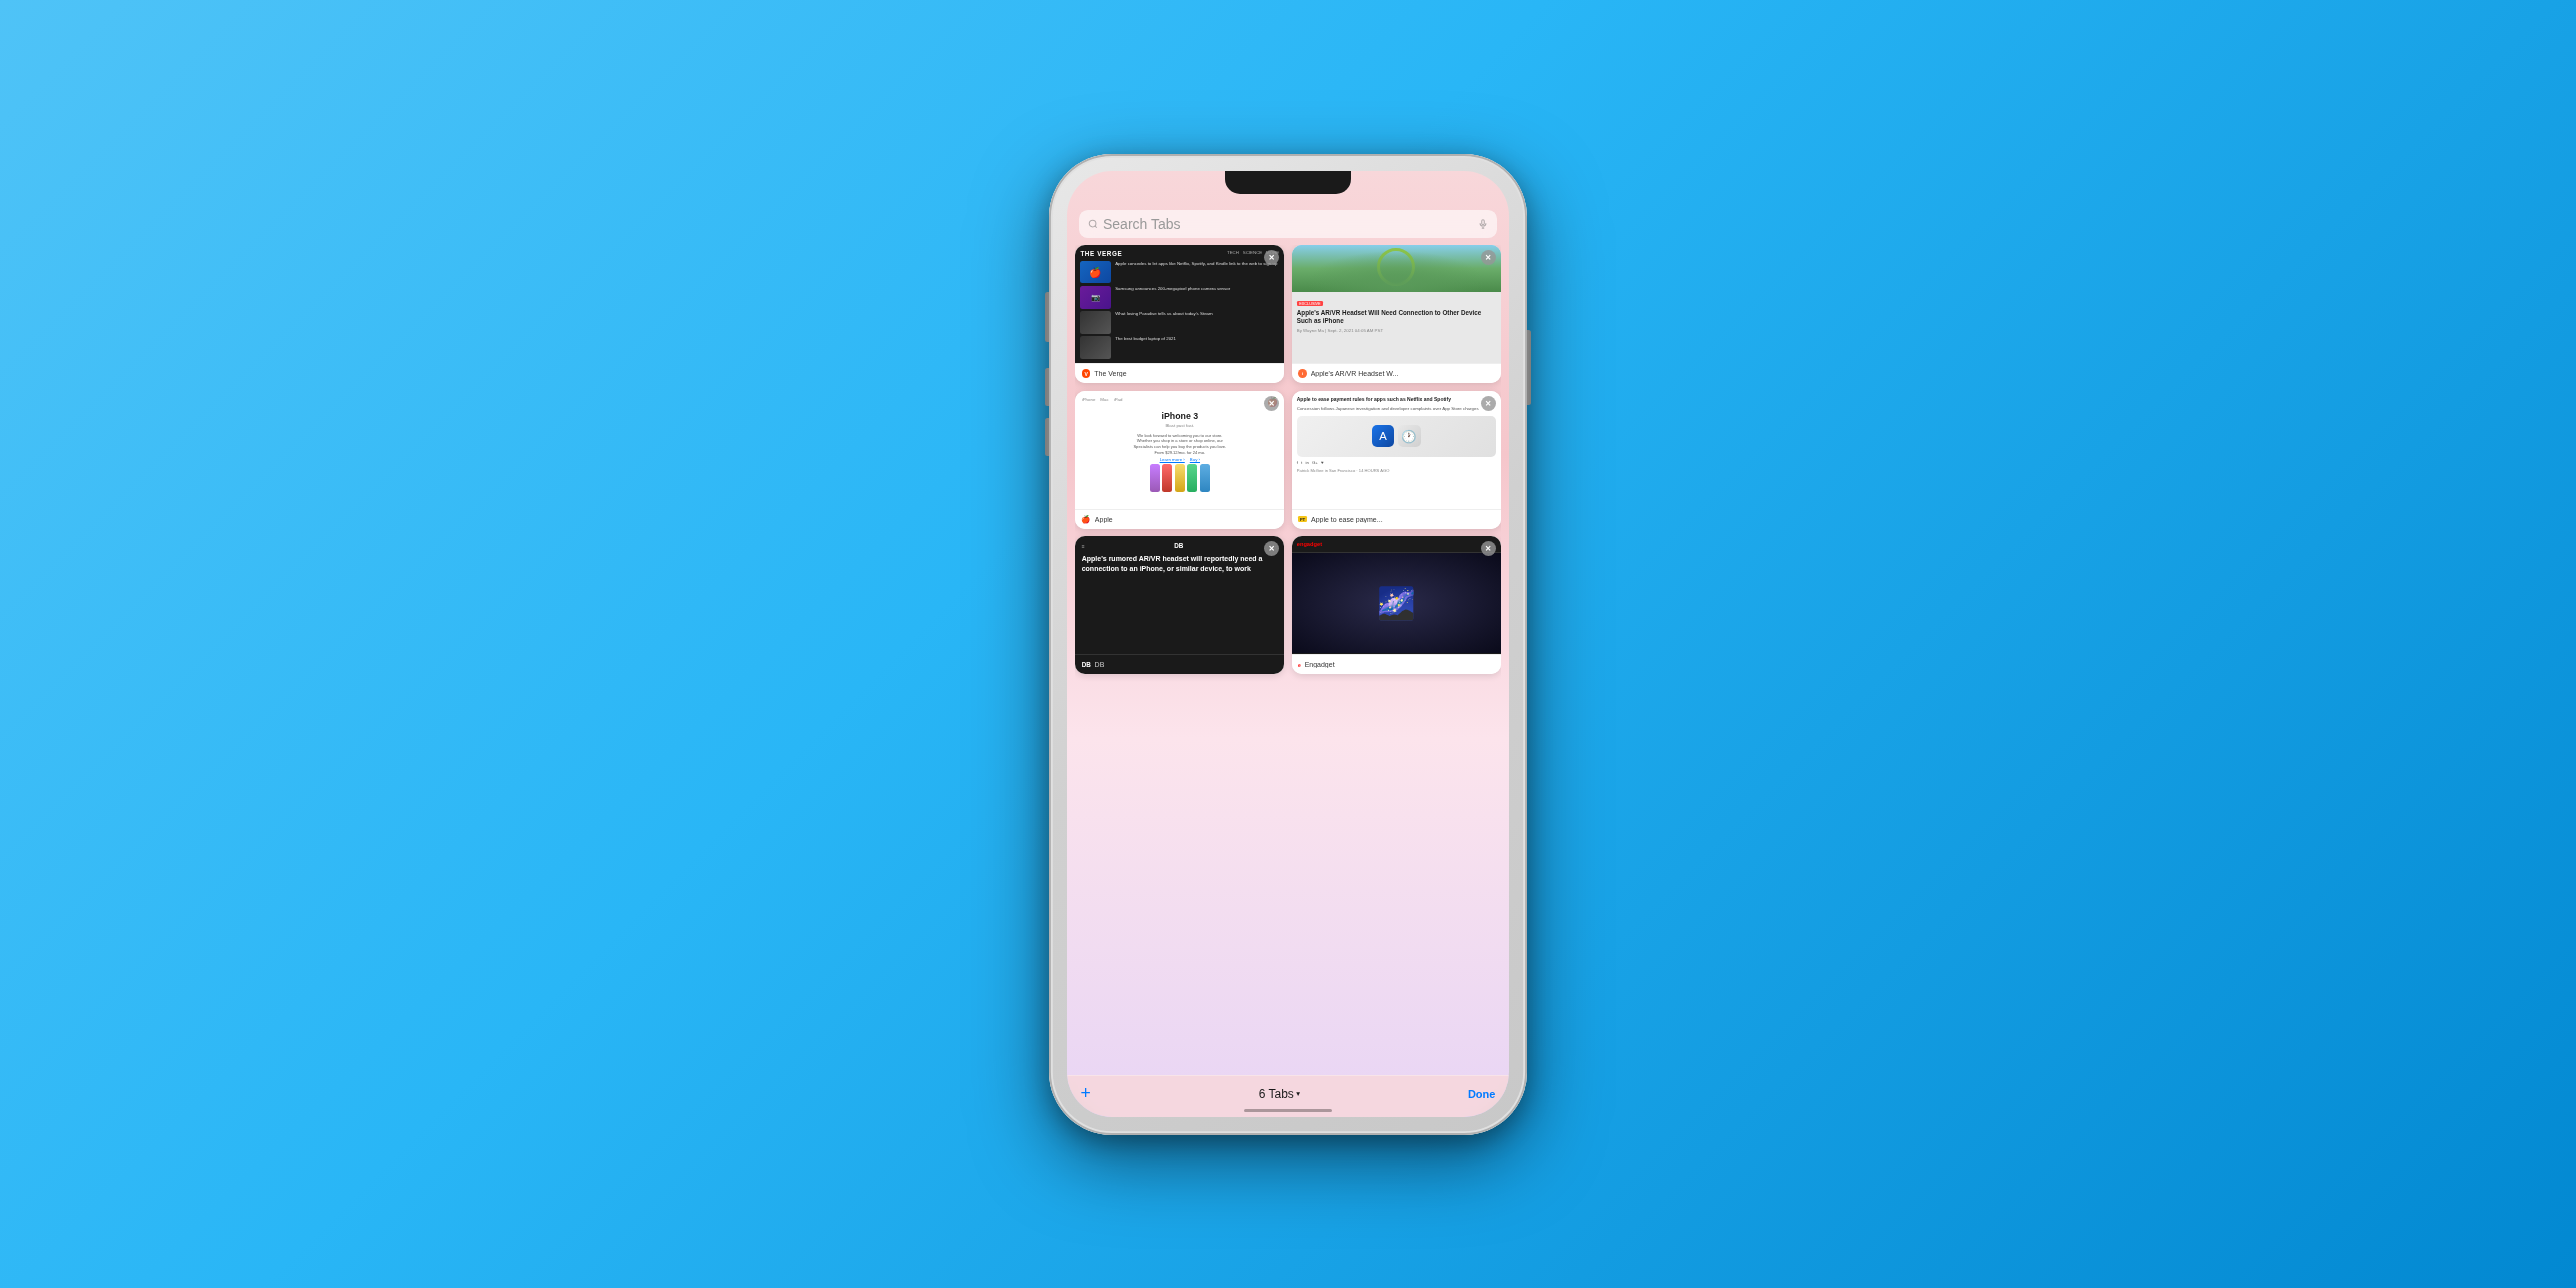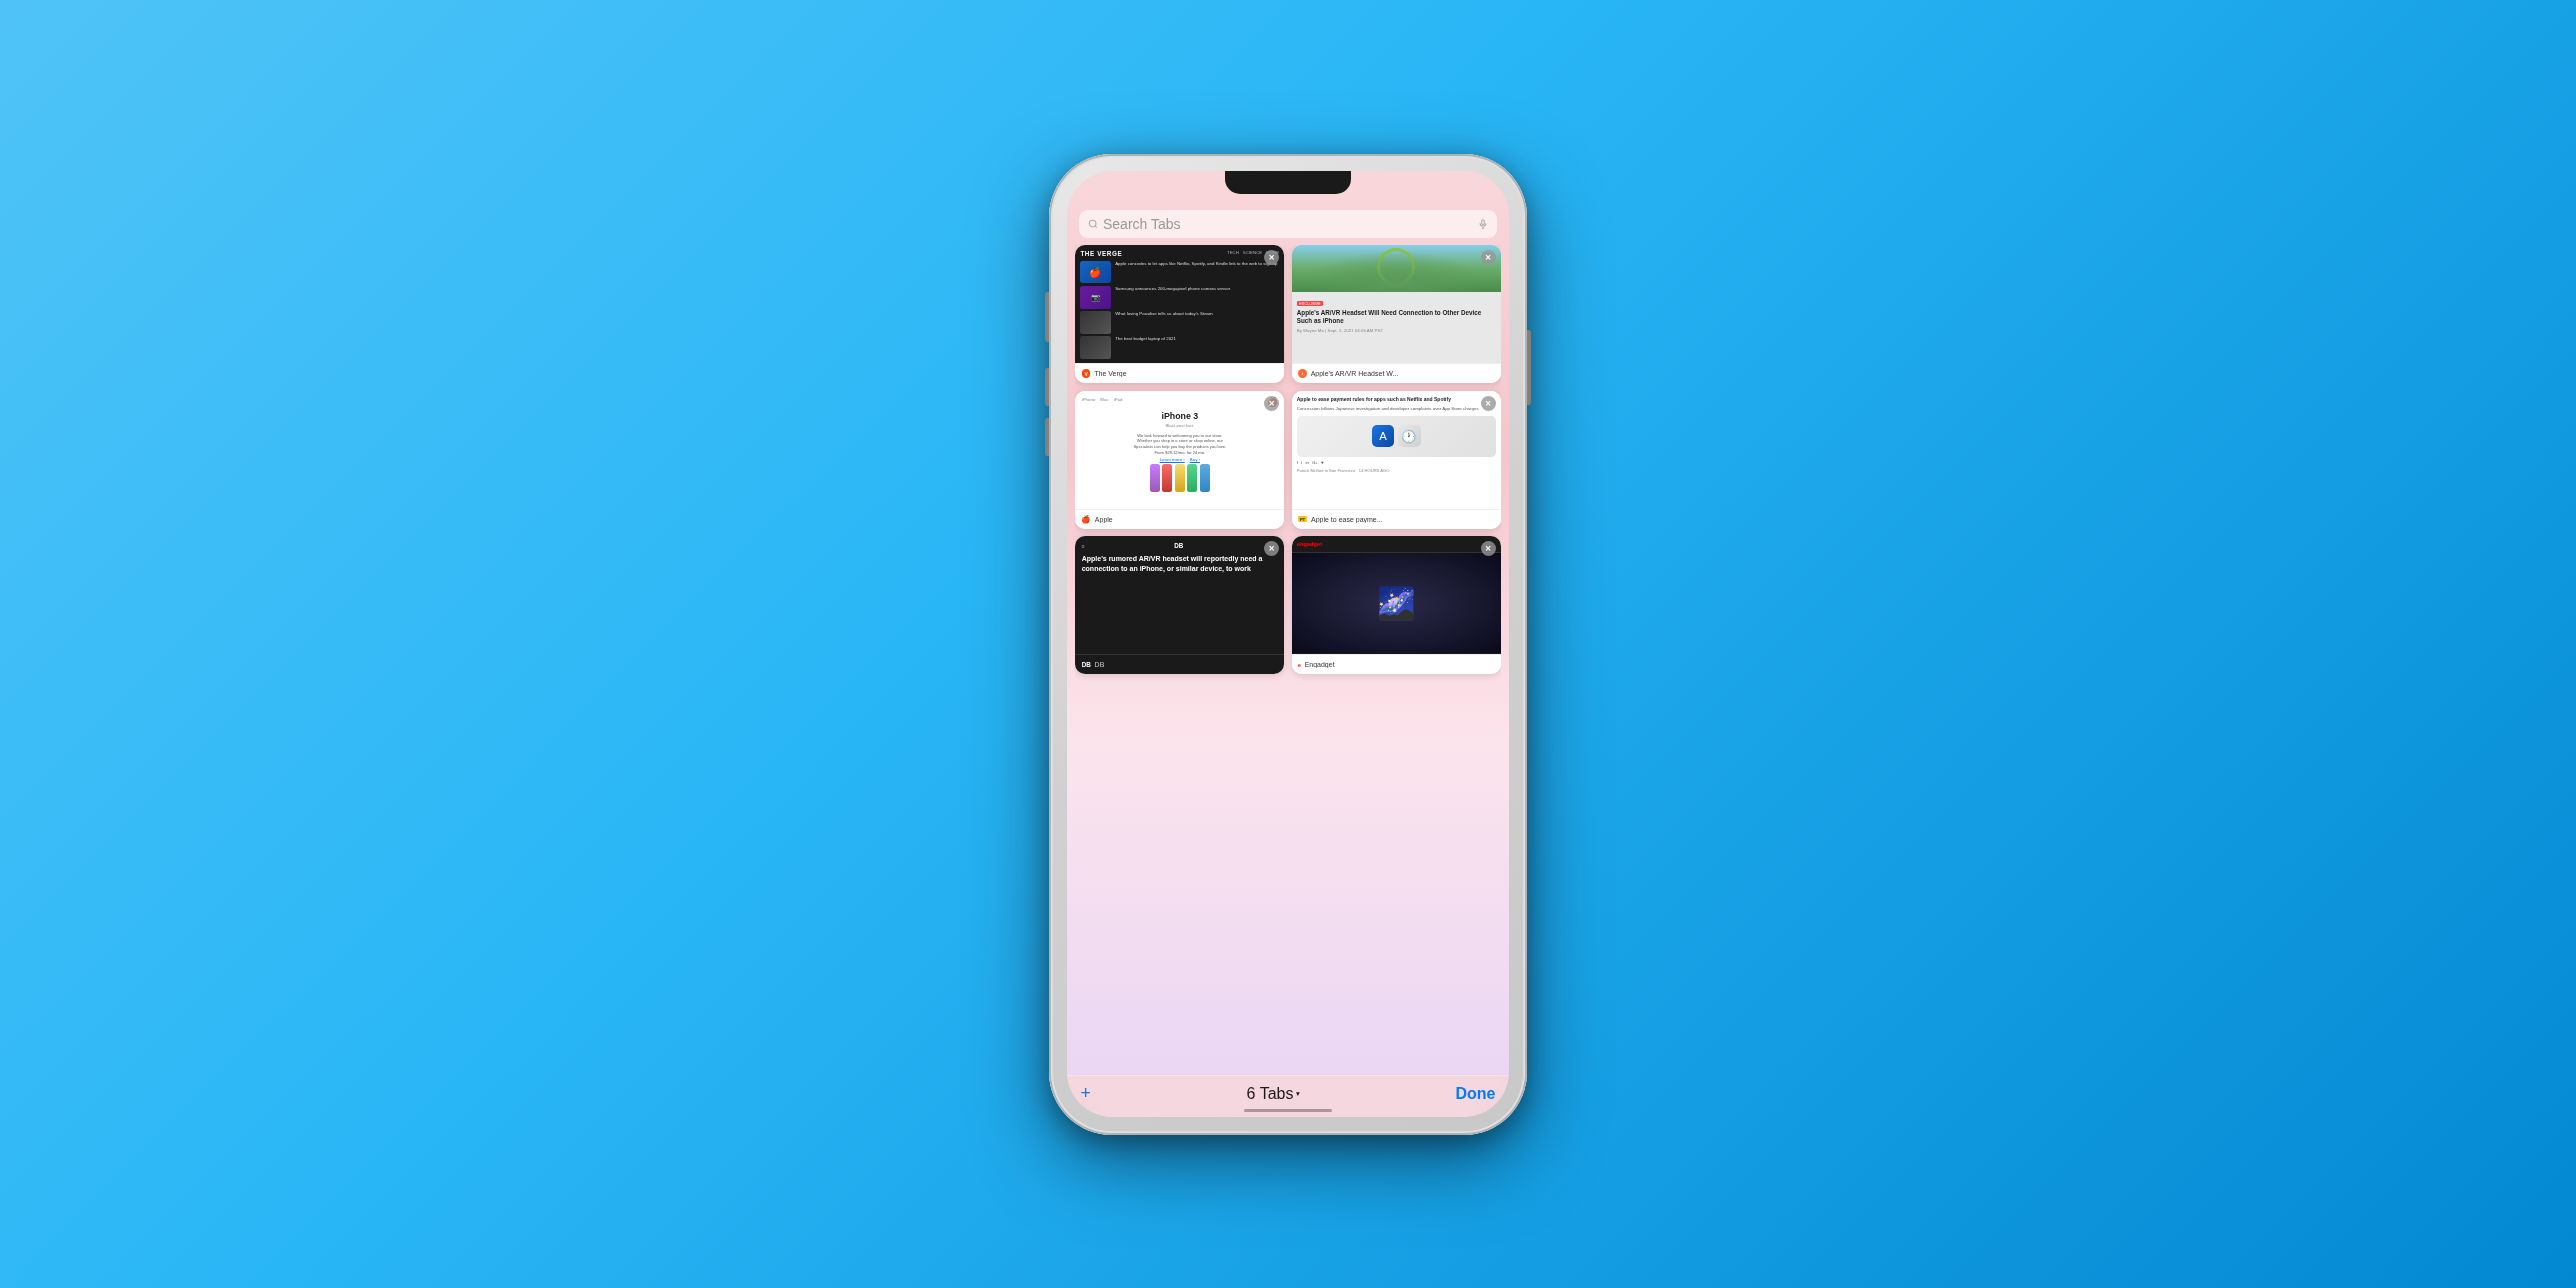--- a/index.html
+++ b/index.html
@@ -433,31 +433,31 @@
     }
 
     .toolbar-add {
       font-size: 17.6px;
       color: #007aff;
       line-height: 1;
       cursor: pointer;
     }
 
     .toolbar-tabs-label {
-      font-size: 16px;
+      font-size: 12px;
       color: #1a1a1a;
       font-weight: 500;
       display: flex;
       align-items: center;
       gap: 2.5px;
       cursor: pointer;
     }
 
     .toolbar-done {
-      font-size: 16px;
+      font-size: 11px;
       color: #007aff;
       font-weight: 600;
       cursor: pointer;
     }
 
     .home-indicator {
       position: absolute;
       bottom: 5px;
       left: 50%;
       transform: translateX(-50%);

